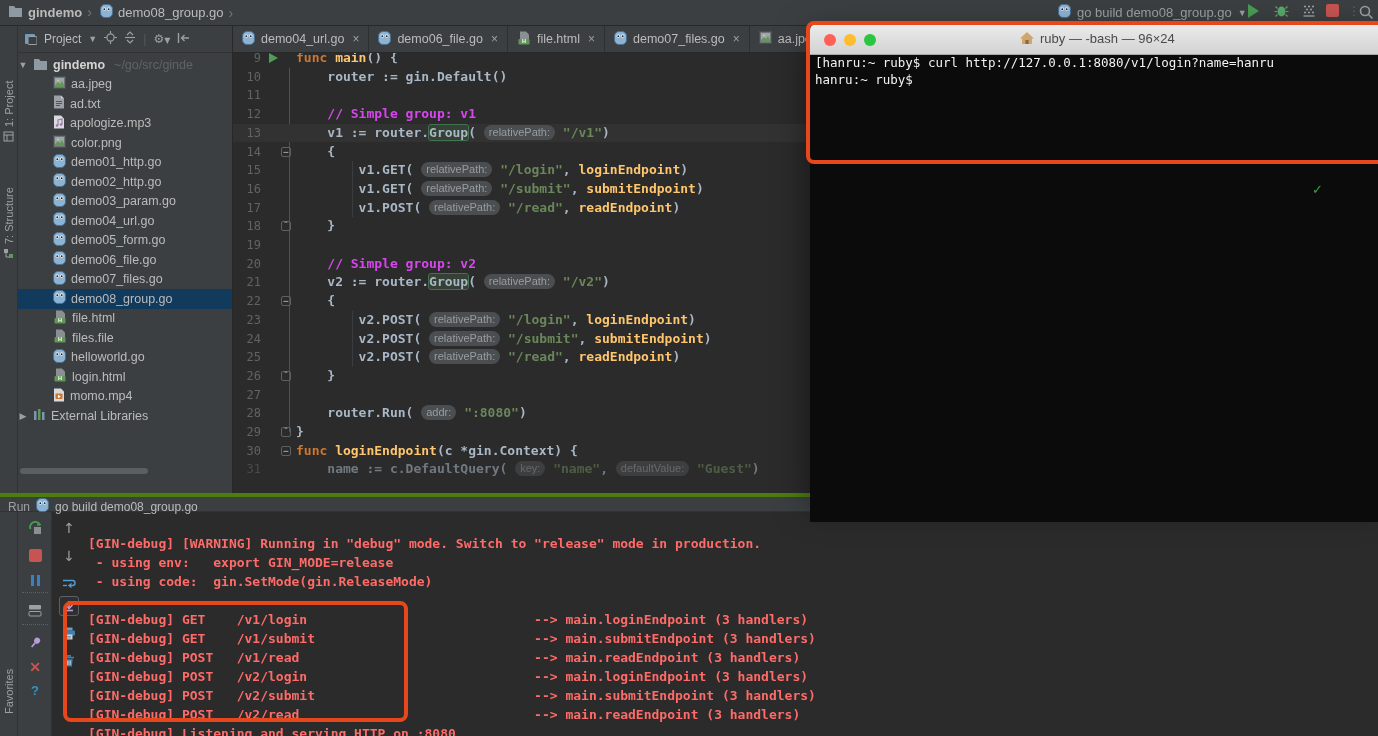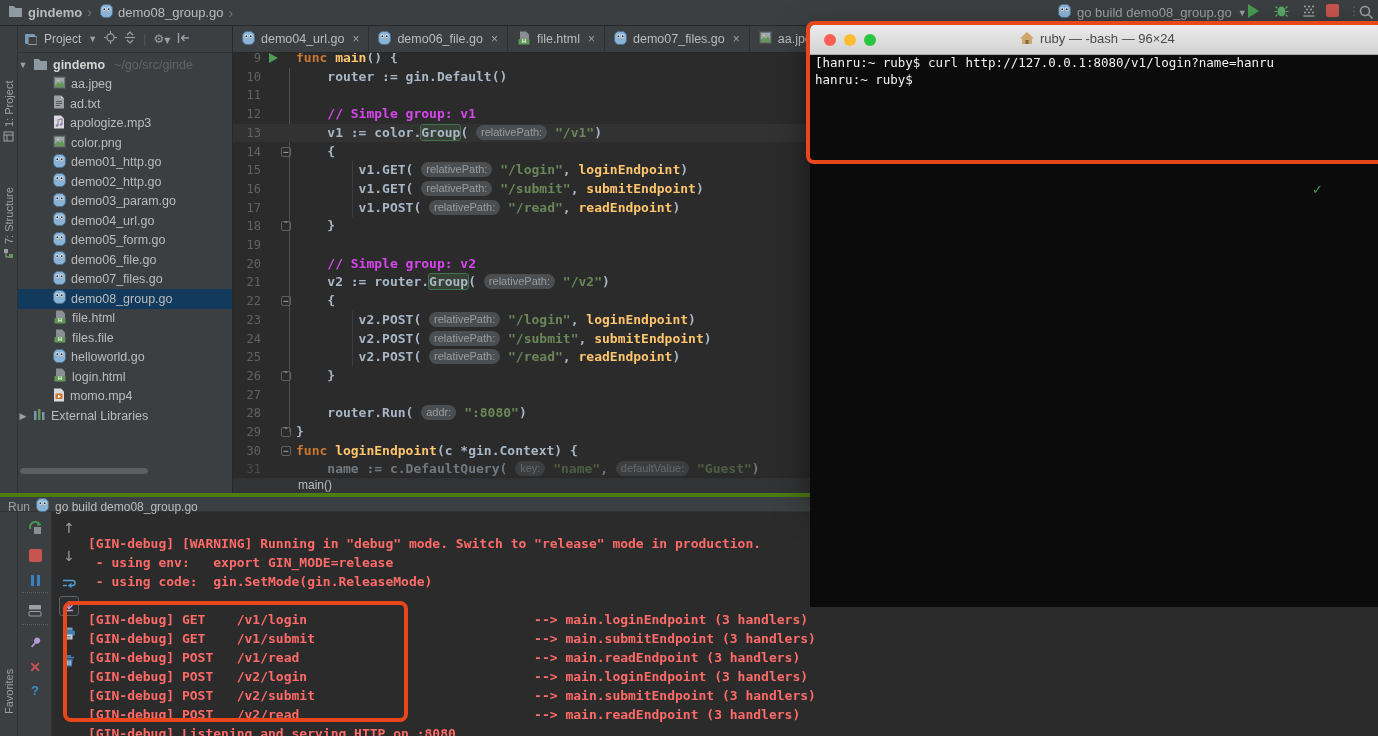--- a/index.html
+++ b/index.html
@@ -87,21 +87,21 @@
 
   
   #terminal { position:absolute; left:810px; top:24px; width:568px; height:469px; z-index:10;
               border-radius:6px 0 0 0; box-shadow:0 12px 34px rgba(0,0,0,.55); }
   #term-title { position:absolute; left:0; top:0; width:100%; height:31px;
                 background:linear-gradient(#ececec,#d2d2d2); border-bottom:1px solid #a9a9a9;
                 border-radius:6px 0 0 0; }
   .tl { position:absolute; top:10px; width:12px; height:12px; border-radius:50%; }
   #term-title .ttl-text { position:absolute; left:210px; top:7px; display:flex; align-items:center; gap:6px;
                           color:#4a4a4a; font-size:13px; }
-  #term-body { position:absolute; left:0; top:31px; width:100%; height:552px; background:#0b0b0b; }
+  #term-body { position:absolute; left:0; top:31px; width:100%; height:467px; background:#0b0b0b; }
   .termline { padding-left:5px; height:16.5px; line-height:16.5px; color:#f2f2f2;
               font-family:"DejaVu Sans Mono",monospace; font-size:12.5px; white-space:pre; }
   #term-check { position:absolute; left:502px; top:158px; color:#43a047; font-size:13px; font-weight:bold;
                 font-family:"DejaVu Sans",sans-serif; }
 
   
   .annbox { position:absolute; border:4px solid #e8471c; border-radius:8px; z-index:20; }
   #ann-terminal { left:806px; top:21px; width:584px; height:143px; }
   #ann-routes   { left:63px;  top:601px; width:345px; height:121px; z-index:21; }
 </style>
@@ -431,21 +431,21 @@
 
   <div id="editor">
     <div class="vline" style="left:56px; top:42px; height:364px"></div>
     <div class="guide" style="left:119px; top:135px; height:56px"></div>
     <div class="guide" style="left:119px; top:285px; height:56px"></div>
     <div id="code-lines">
         <div class="cl" style="top: 23px;"><span class="ln">9</span><span class="gmark runmark"></span><span class="code"><span class="k">func </span><span class="f">main</span><span class="p">() {</span></span></div>
         <div class="cl" style="top: 41.7px;"><span class="ln">10</span><span class="code"><span class="p">    router := gin.Default()</span></span></div>
         <div class="cl" style="top: 60.4px;"><span class="ln">11</span><span class="code"></span></div>
         <div class="cl" style="top: 79.1px;"><span class="ln">12</span><span class="code"><span class="c">    // Simple group: v1</span></span></div>
-        <div class="cl cur" style="top: 97.8px;"><span class="ln">13</span><span class="code"><span class="p">    v1 := color.</span><span class="g">Group</span><span class="p">( </span><span class="h">relativePath:</span><span class="s"> "/v1"</span><span class="p">)</span></span></div>
+        <div class="cl cur" style="top: 97.8px;"><span class="ln">13</span><span class="code"><span class="p">    v1 := router.</span><span class="g">Group</span><span class="p">( </span><span class="h">relativePath:</span><span class="s"> "/v1"</span><span class="p">)</span></span></div>
         <div class="cl" style="top: 116.5px;"><span class="ln">14</span><span class="gmark foldmark">−</span><span class="code"><span class="p">    {</span></span></div>
         <div class="cl" style="top: 135.2px;"><span class="ln">15</span><span class="code"><span class="p">        v1.GET( </span><span class="h">relativePath:</span><span class="s"> "/login"</span><span class="p">, </span><span class="f">loginEndpoint</span><span class="p">)</span></span></div>
         <div class="cl" style="top: 153.9px;"><span class="ln">16</span><span class="code"><span class="p">        v1.GET( </span><span class="h">relativePath:</span><span class="s"> "/submit"</span><span class="p">, </span><span class="f">submitEndpoint</span><span class="p">)</span></span></div>
         <div class="cl" style="top: 172.6px;"><span class="ln">17</span><span class="code"><span class="p">        v1.POST( </span><span class="h">relativePath:</span><span class="s"> "/read"</span><span class="p">, </span><span class="f">readEndpoint</span><span class="p">)</span></span></div>
         <div class="cl" style="top: 191.3px;"><span class="ln">18</span><span class="gmark foldmark">ˆ</span><span class="code"><span class="p">    }</span></span></div>
         <div class="cl" style="top: 210px;"><span class="ln">19</span><span class="code"></span></div>
         <div class="cl" style="top: 228.7px;"><span class="ln">20</span><span class="code"><span class="c">    // Simple group: v2</span></span></div>
         <div class="cl" style="top: 247.4px;"><span class="ln">21</span><span class="code"><span class="p">    v2 := router.</span><span class="g">Group</span><span class="p">( </span><span class="h">relativePath:</span><span class="s"> "/v2"</span><span class="p">)</span></span></div>
         <div class="cl" style="top: 266.1px;"><span class="ln">22</span><span class="gmark foldmark">−</span><span class="code"><span class="p">    {</span></span></div>
         <div class="cl" style="top: 284.8px;"><span class="ln">23</span><span class="code"><span class="p">        v2.POST( </span><span class="h">relativePath:</span><span class="s"> "/login"</span><span class="p">, </span><span class="f">loginEndpoint</span><span class="p">)</span></span></div>
@@ -508,21 +508,20 @@
           <span><svg width="13" height="13">
               <rect x="0.5" y="0.5" width="12" height="12" fill="#6e7377" stroke="#4a4e51"></rect>
               <rect x="2" y="2" width="9" height="9" fill="#9aa7ad"></rect>
               <path d="M2 9l3-3 2 2 2-3 2 4v2H2z" fill="#629755"></path>
               <circle cx="5" cy="4.5" r="1" fill="#e8c57c"></circle>
             </svg></span>
           <span>aa.jpeg</span>
           <span class="tclose">×</span>
         </div>
       </div>
-    <div id="mainbar"><span>main()</span></div>
   </div>
 
   <div id="runheader">
     <div class="rh-left">
       <span style="color:#9da0a2">Run</span>
       <span class="go-ic"><svg width="13" height="14" viewBox="0 0 13 14">
             <rect x="0.5" y="0.5" width="12" height="13" rx="4.5" fill="#89b4d8" stroke="#4f6f8a"></rect>
             <circle cx="4.3" cy="5" r="1.8" fill="#e8eef2"></circle>
             <circle cx="8.7" cy="5" r="1.8" fill="#e8eef2"></circle>
             <circle cx="4.3" cy="5.2" r="0.9" fill="#20262b"></circle>

